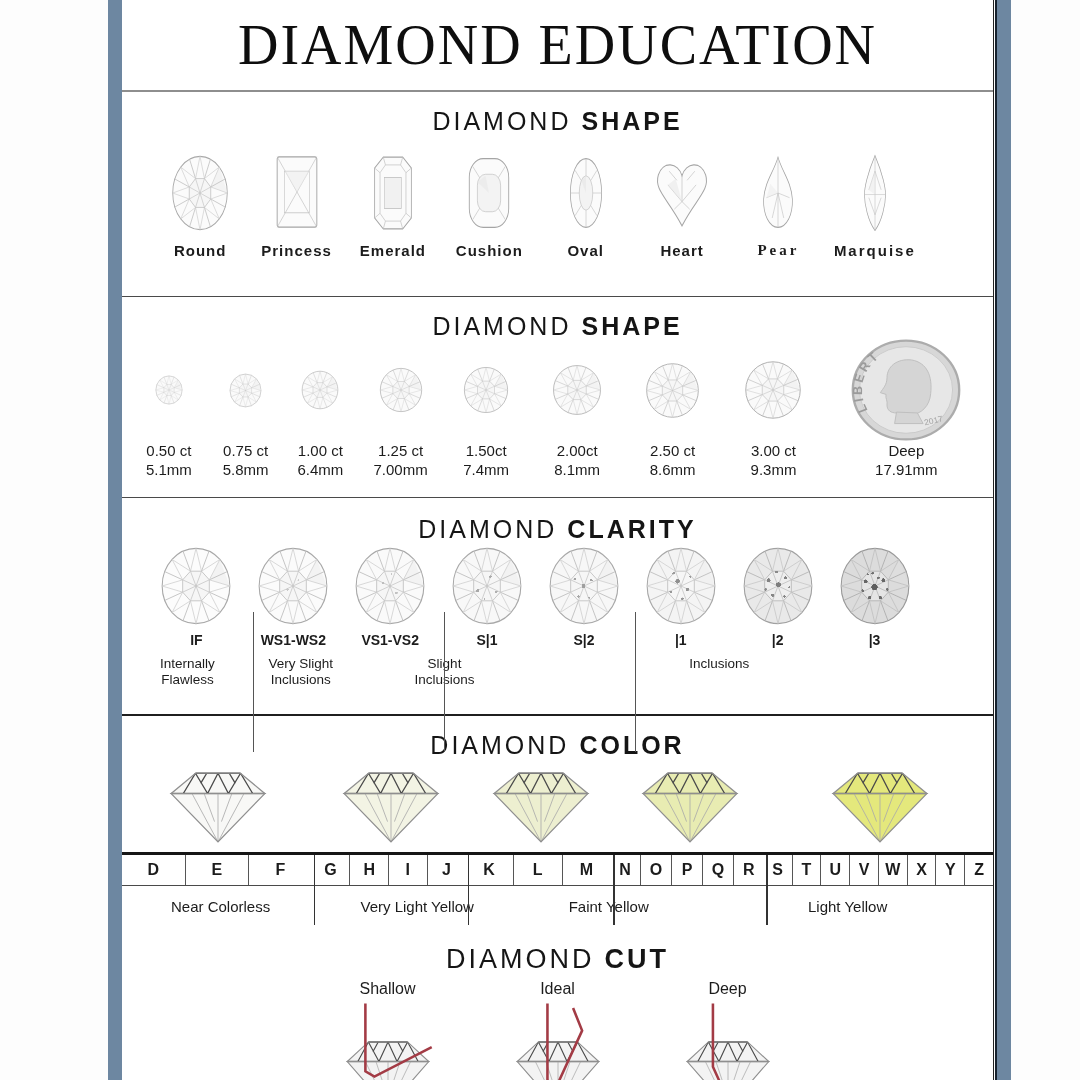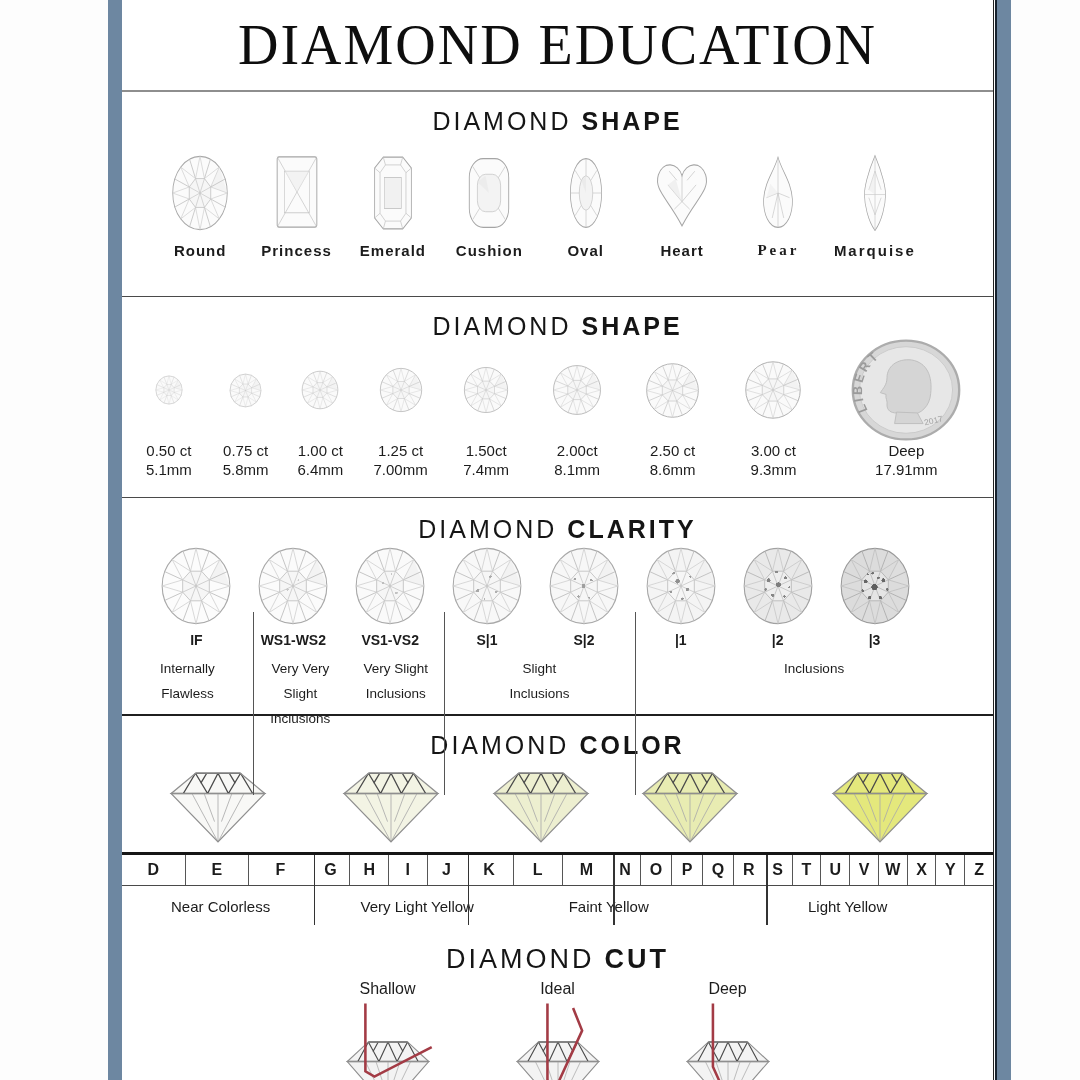--- a/index.html
+++ b/index.html
@@ -57,21 +57,21 @@
   .cl6 .speck{background-image:radial-gradient(circle 3.5px at 44% 42%,#8f8f8f 60%,transparent 65%),radial-gradient(circle 2.5px at 64% 56%,#939393 60%,transparent 65%),radial-gradient(circle 2px at 30% 60%,#979797 60%,transparent 65%),radial-gradient(circle 2px at 54% 72%,#979797 60%,transparent 65%),radial-gradient(circle 2px at 36% 28%,#9b9b9b 60%,transparent 65%),radial-gradient(circle 1.5px at 70% 34%,#9b9b9b 60%,transparent 65%);}
   .cl7 .speck{background-image:radial-gradient(circle 4px at 52% 48%,#7d7d7d 60%,transparent 65%),radial-gradient(circle 3px at 32% 40%,#828282 60%,transparent 65%),radial-gradient(circle 2.5px at 66% 36%,#828282 60%,transparent 65%),radial-gradient(circle 2.5px at 40% 66%,#868686 60%,transparent 65%),radial-gradient(circle 2px at 64% 68%,#868686 60%,transparent 65%),radial-gradient(circle 2px at 48% 26%,#8a8a8a 60%,transparent 65%),radial-gradient(circle 2px at 26% 56%,#8a8a8a 60%,transparent 65%),radial-gradient(circle 1.5px at 74% 52%,#8e8e8e 60%,transparent 65%);}
   .cl8 .speck{background-image:radial-gradient(circle 5px at 50% 52%,#5f5f5f 60%,transparent 65%),radial-gradient(circle 3px at 32% 42%,#666 60%,transparent 65%),radial-gradient(circle 3px at 68% 40%,#666 60%,transparent 65%),radial-gradient(circle 2.5px at 40% 70%,#6b6b6b 60%,transparent 65%),radial-gradient(circle 2.5px at 62% 70%,#6b6b6b 60%,transparent 65%),radial-gradient(circle 2px at 46% 28%,#707070 60%,transparent 65%),radial-gradient(circle 2px at 26% 58%,#707070 60%,transparent 65%),radial-gradient(circle 2px at 76% 56%,#707070 60%,transparent 65%),radial-gradient(circle 2px at 58% 36%,#757575 60%,transparent 65%),radial-gradient(circle 1.5px at 36% 30%,#757575 60%,transparent 65%);}
   .cl7 svg{filter:brightness(.95) contrast(1.04);}
   .cl8 svg{filter:brightness(.9) contrast(1.08);}
 
   .clarity-grades{position:relative;margin-top:4px;}
   .clarity-codes{display:flex;padding:0 70px 0 26px;margin-top:6px;}
   .clarity-code{flex:1;text-align:center;font-weight:700;font-size:14px;}
   .clarity-descs{display:flex;margin-top:8px;}
-  .clarity-desc{text-align:center;font-size:13.5px;line-height:25px;white-space:pre-line;}
+  .clarity-desc{text-align:center;font-size:13.5px;line-height:16px;white-space:pre-line;}
   .cl-div{position:absolute;width:1px;background:#555;top:-20px;bottom:-64px;}
 
   
   .color-gem-row{display:flex;margin-top:4px;height:84px;}
   .color-gem-cell{flex-basis:0;display:flex;align-items:center;justify-content:center;}
   .color-table{margin-top:4px;border-top:3px solid #161616;position:relative;}
   .letter-row{display:flex;height:30px;border-bottom:1px solid #4a4a4a;}
   .letter{display:flex;align-items:center;justify-content:center;font-weight:700;font-size:16px;border-right:1px solid #565656;box-sizing:border-box;}
   .letter.no-sep{border-right:none;}
   .lg1{flex:6.4 1 0;} .lg2{flex:3.85 1 0;} .lg3{flex:4.87 1 0;} .lg4{flex:3.06 1 0;} .lg5{flex:2.84 1 0;}
@@ -443,22 +443,20 @@
         <div class="clarity-code">VS1-VS2</div>
         <div class="clarity-code">S|1</div>
         <div class="clarity-code">S|2</div>
         <div class="clarity-code">|1</div>
         <div class="clarity-code">|2</div>
         <div class="clarity-code">|3</div>
       </div>
       <div class="clarity-descs">
         <div class="clarity-desc" style="width:15.02%">Internally
 Flawless</div>
-        <div class="clarity-desc" style="width:10.9%">Very Very
-Slight Inclusions</div>
         <div class="clarity-desc" style="width:11.0%">Very Slight
 Inclusions</div>
         <div class="clarity-desc" style="width:22.02%">Slight
 Inclusions</div>
         <div class="clarity-desc" style="width:41.06%">Inclusions</div>
       </div>
     </div>
   </section>
 
   <section class="sec-color">

